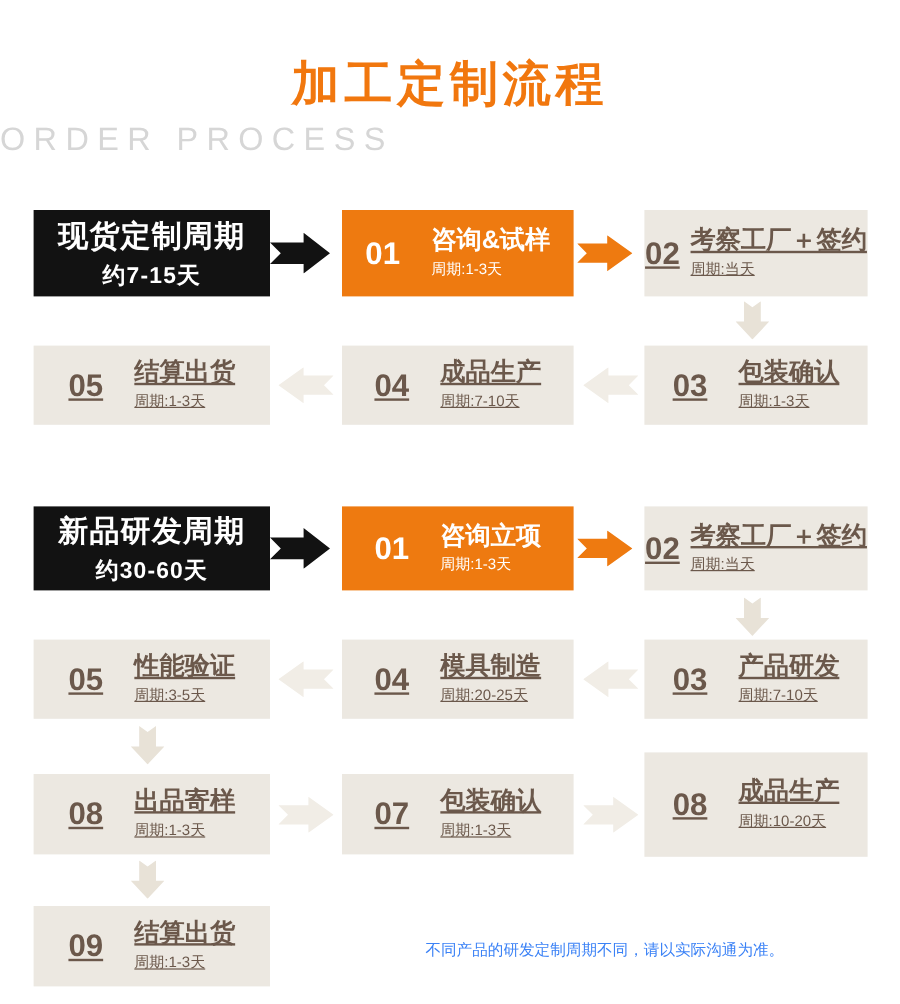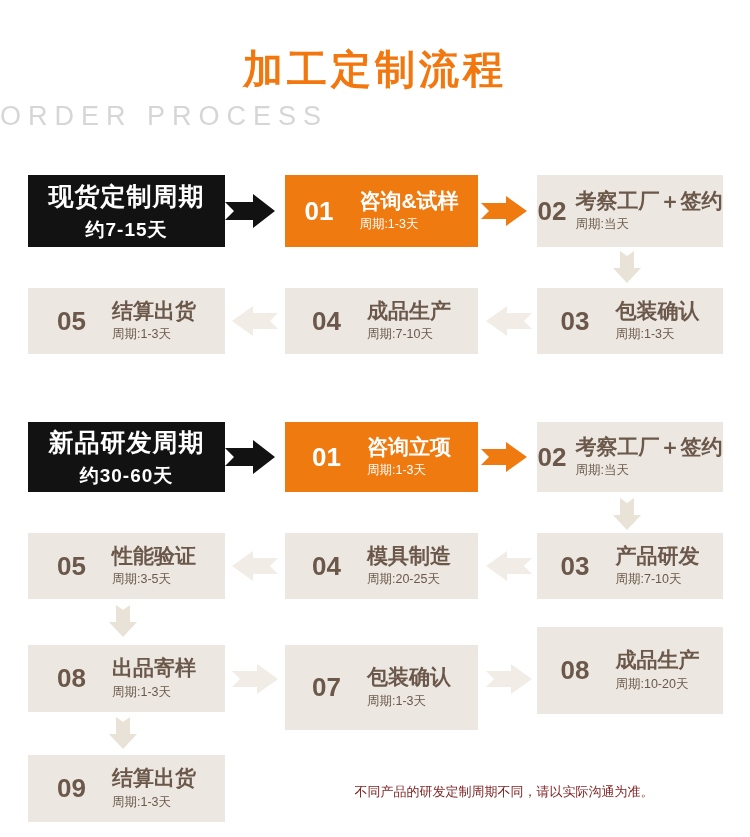--- a/index.html
+++ b/index.html
@@ -5,32 +5,32 @@
   html,body{margin:0;padding:0;background:#fff;}
   .page{position:relative;width:750px;height:837px;background:#ffffff;
         font-family:"Liberation Sans","DejaVu Sans",sans-serif;overflow:hidden;}
   .title{position:absolute;top:42px;left:0;width:750px;text-align:center;
          font-size:40px;font-weight:bold;color:#f1770e;letter-spacing:4px;}
   .subtitle{position:absolute;top:101px;left:0;width:750px;text-align:left;
             font-size:27px;font-weight:400;color:#d6d6d6;letter-spacing:7px;}
   .box{position:absolute;display:flex;align-items:center;justify-content:center;box-sizing:border-box;}
   .box-black{background:#121212;color:#ffffff;flex-direction:column;}
   .box-orange{background:#ee7a10;color:#ffffff;}
-  .box-beige{background:#ece8e1;color:#6b584b;}
+  .box-beige{background:#ece8e1;color:#6b584b;text-decoration:underline;}
   .label-title{font-size:25px;font-weight:bold;letter-spacing:1px;}
   .label-sub{font-size:19px;font-weight:bold;margin-top:4px;letter-spacing:1px;}
   .step{display:flex;align-items:center;gap:26px;}
   .step-tight{gap:9px;}
   .step-num{font-size:26px;font-weight:bold;line-height:1;}
   .step-body{display:flex;flex-direction:column;}
   .step-title{font-size:21px;font-weight:bold;line-height:1.15;white-space:nowrap;}
   .step-cycle{font-size:12.5px;margin-top:3px;}
   .arrow{position:absolute;}
   .footnote{position:absolute;left:285px;top:783px;width:438px;text-align:center;
-            font-size:13px;color:#7f1d1d;}
+            font-size:13px;color:#3b82f6;}
 </style>
 </head>
 <body>
 
 <div class="page">
 
   <div class="title">加工定制流程</div>
   <div class="subtitle">ORDER PROCESS</div>
 
   <div class="box box-black" style="left:28px;top:175px;width:197px;height:72px;">
@@ -194,21 +194,21 @@
         <div class="step-title">出品寄样</div>
         <div class="step-cycle">周期:1-3天</div>
       </div>
     </div>
   </div>
 
   <svg class="arrow" style="left:232px;top:664px;" width="46" height="30" viewBox="0 0 46 30">
     <polygon points="0,7 25,7 25,0 46,15 25,30 25,23 0,23 8,15" fill="#f1ede6"></polygon>
   </svg>
 
-  <div class="box box-beige" style="left:285px;top:645px;width:193px;height:85px;">
+  <div class="box box-beige" style="left:285px;top:645px;width:193px;height:67px;">
     <div class="step">
       <div class="step-num">07</div>
       <div class="step-body">
         <div class="step-title">包装确认</div>
         <div class="step-cycle">周期:1-3天</div>
       </div>
     </div>
   </div>
 
   <svg class="arrow" style="left:486px;top:664px;" width="46" height="30" viewBox="0 0 46 30">

